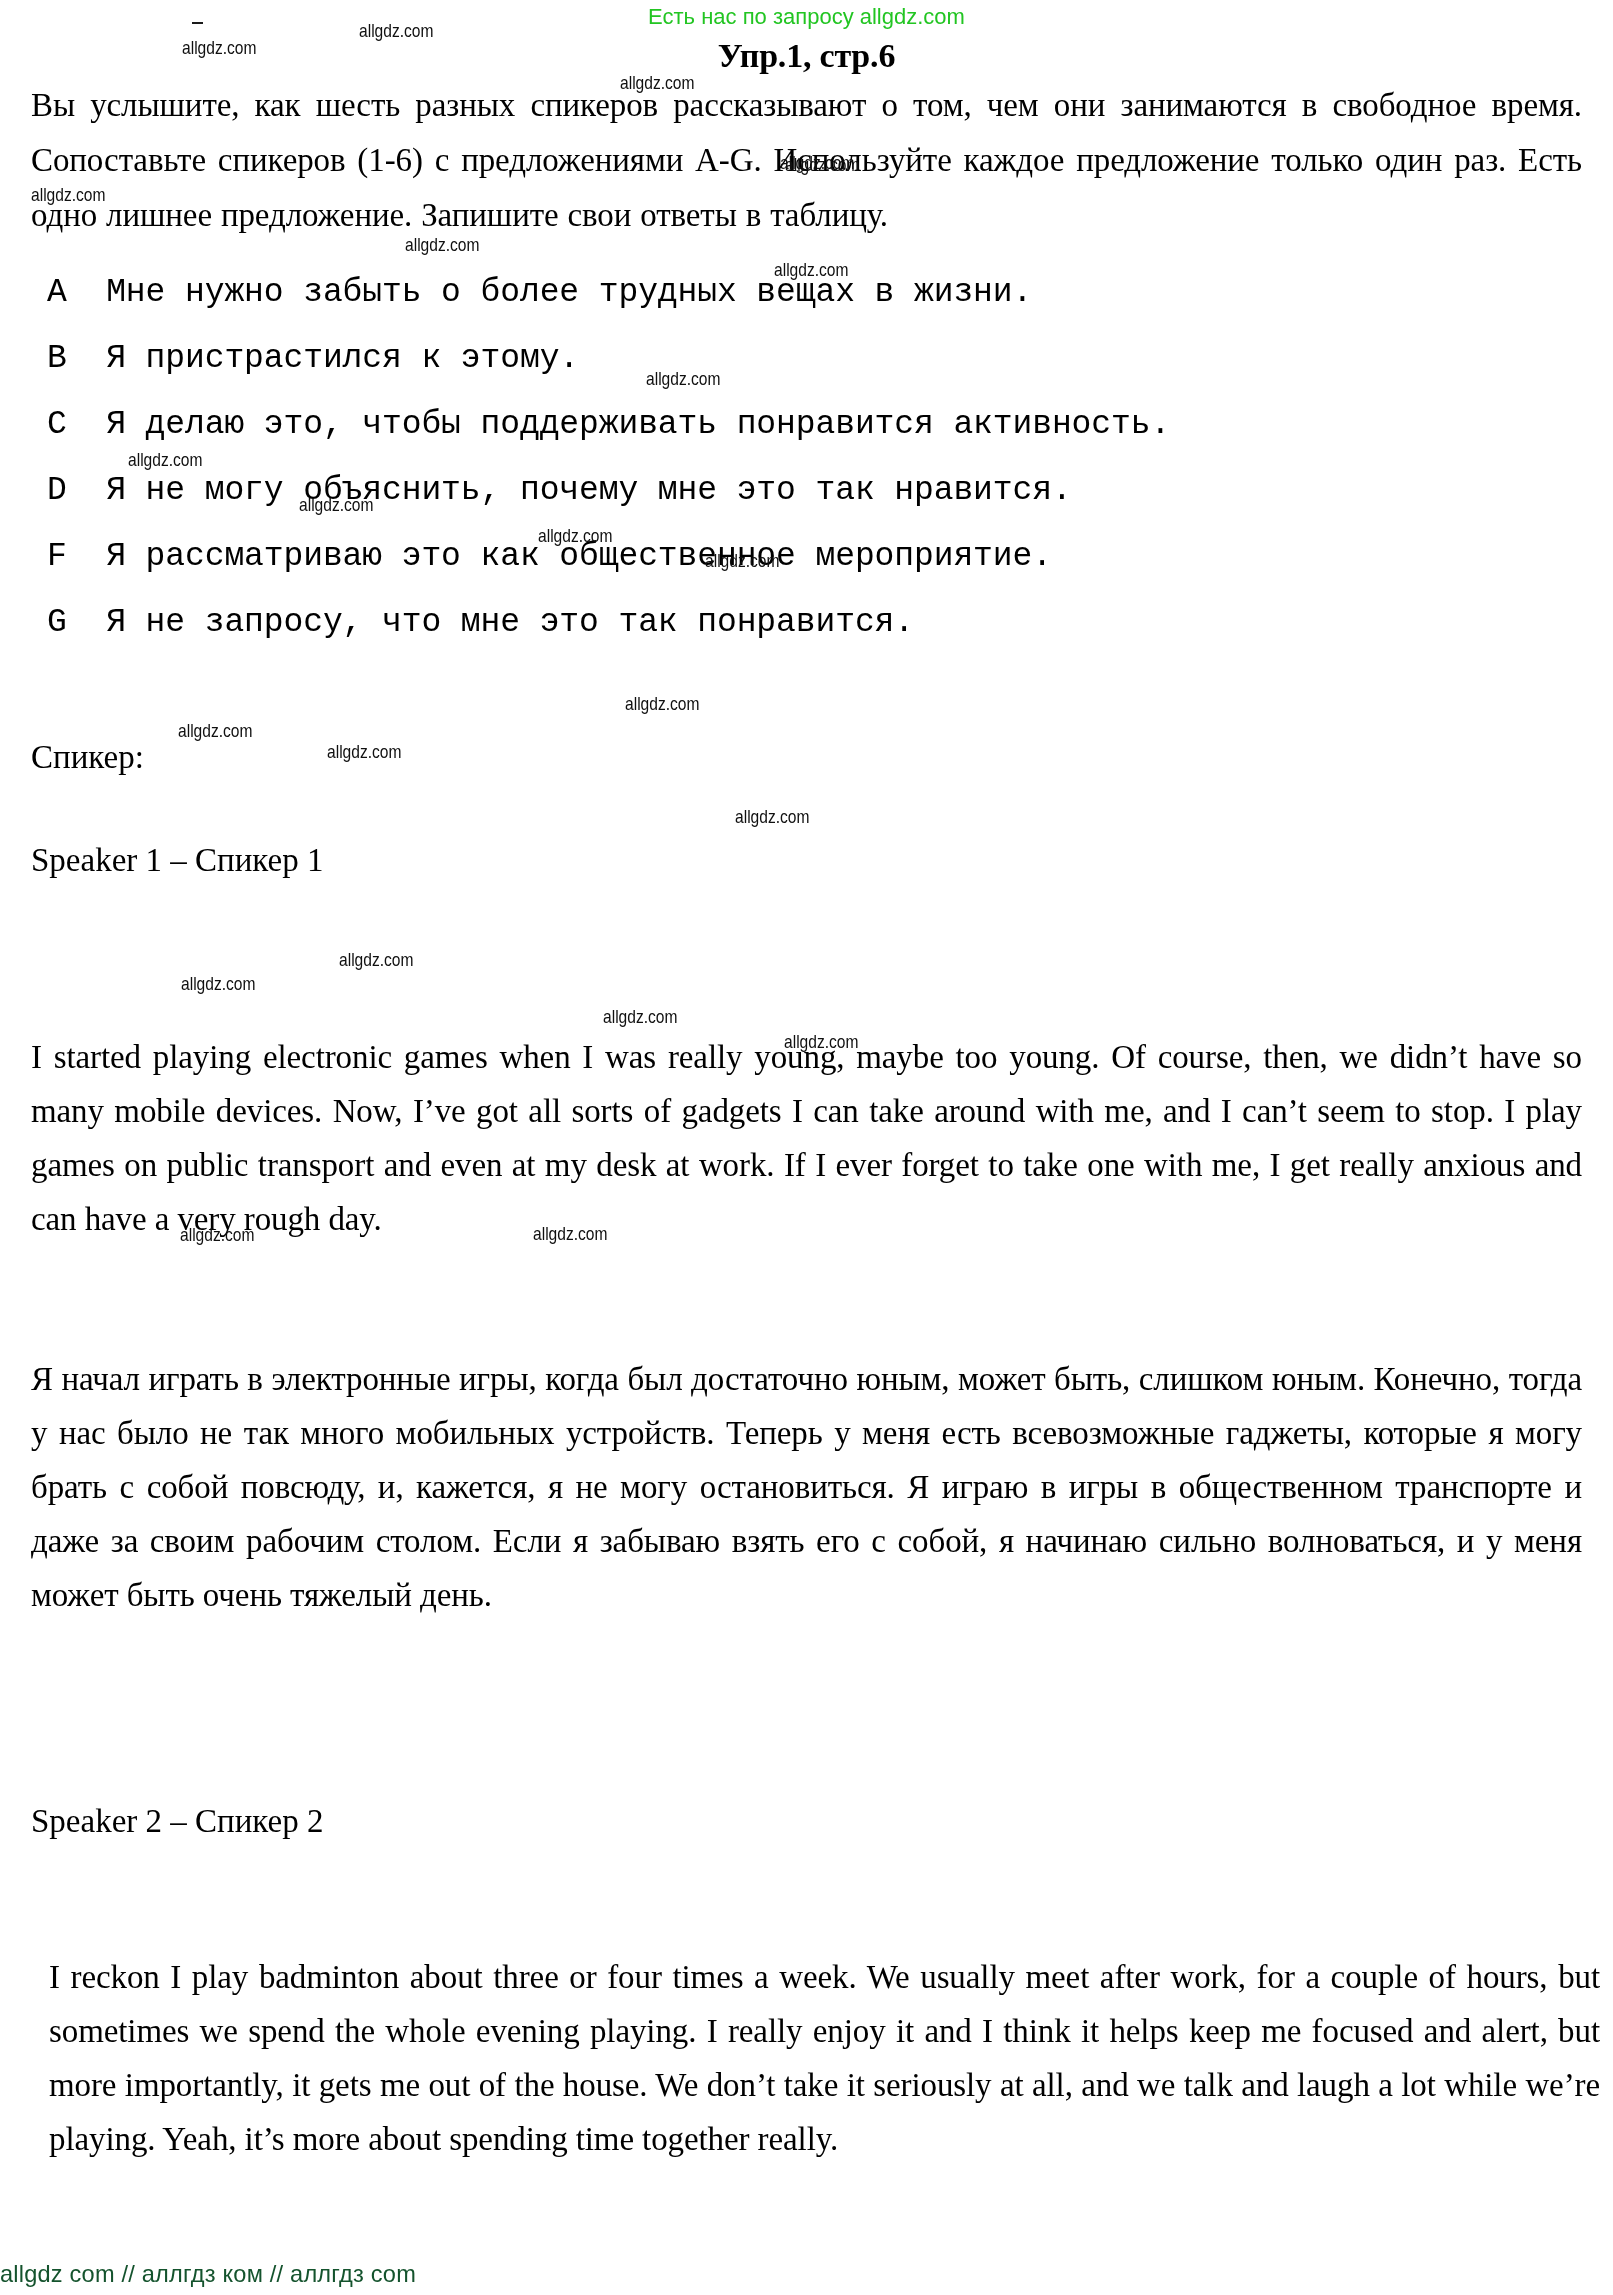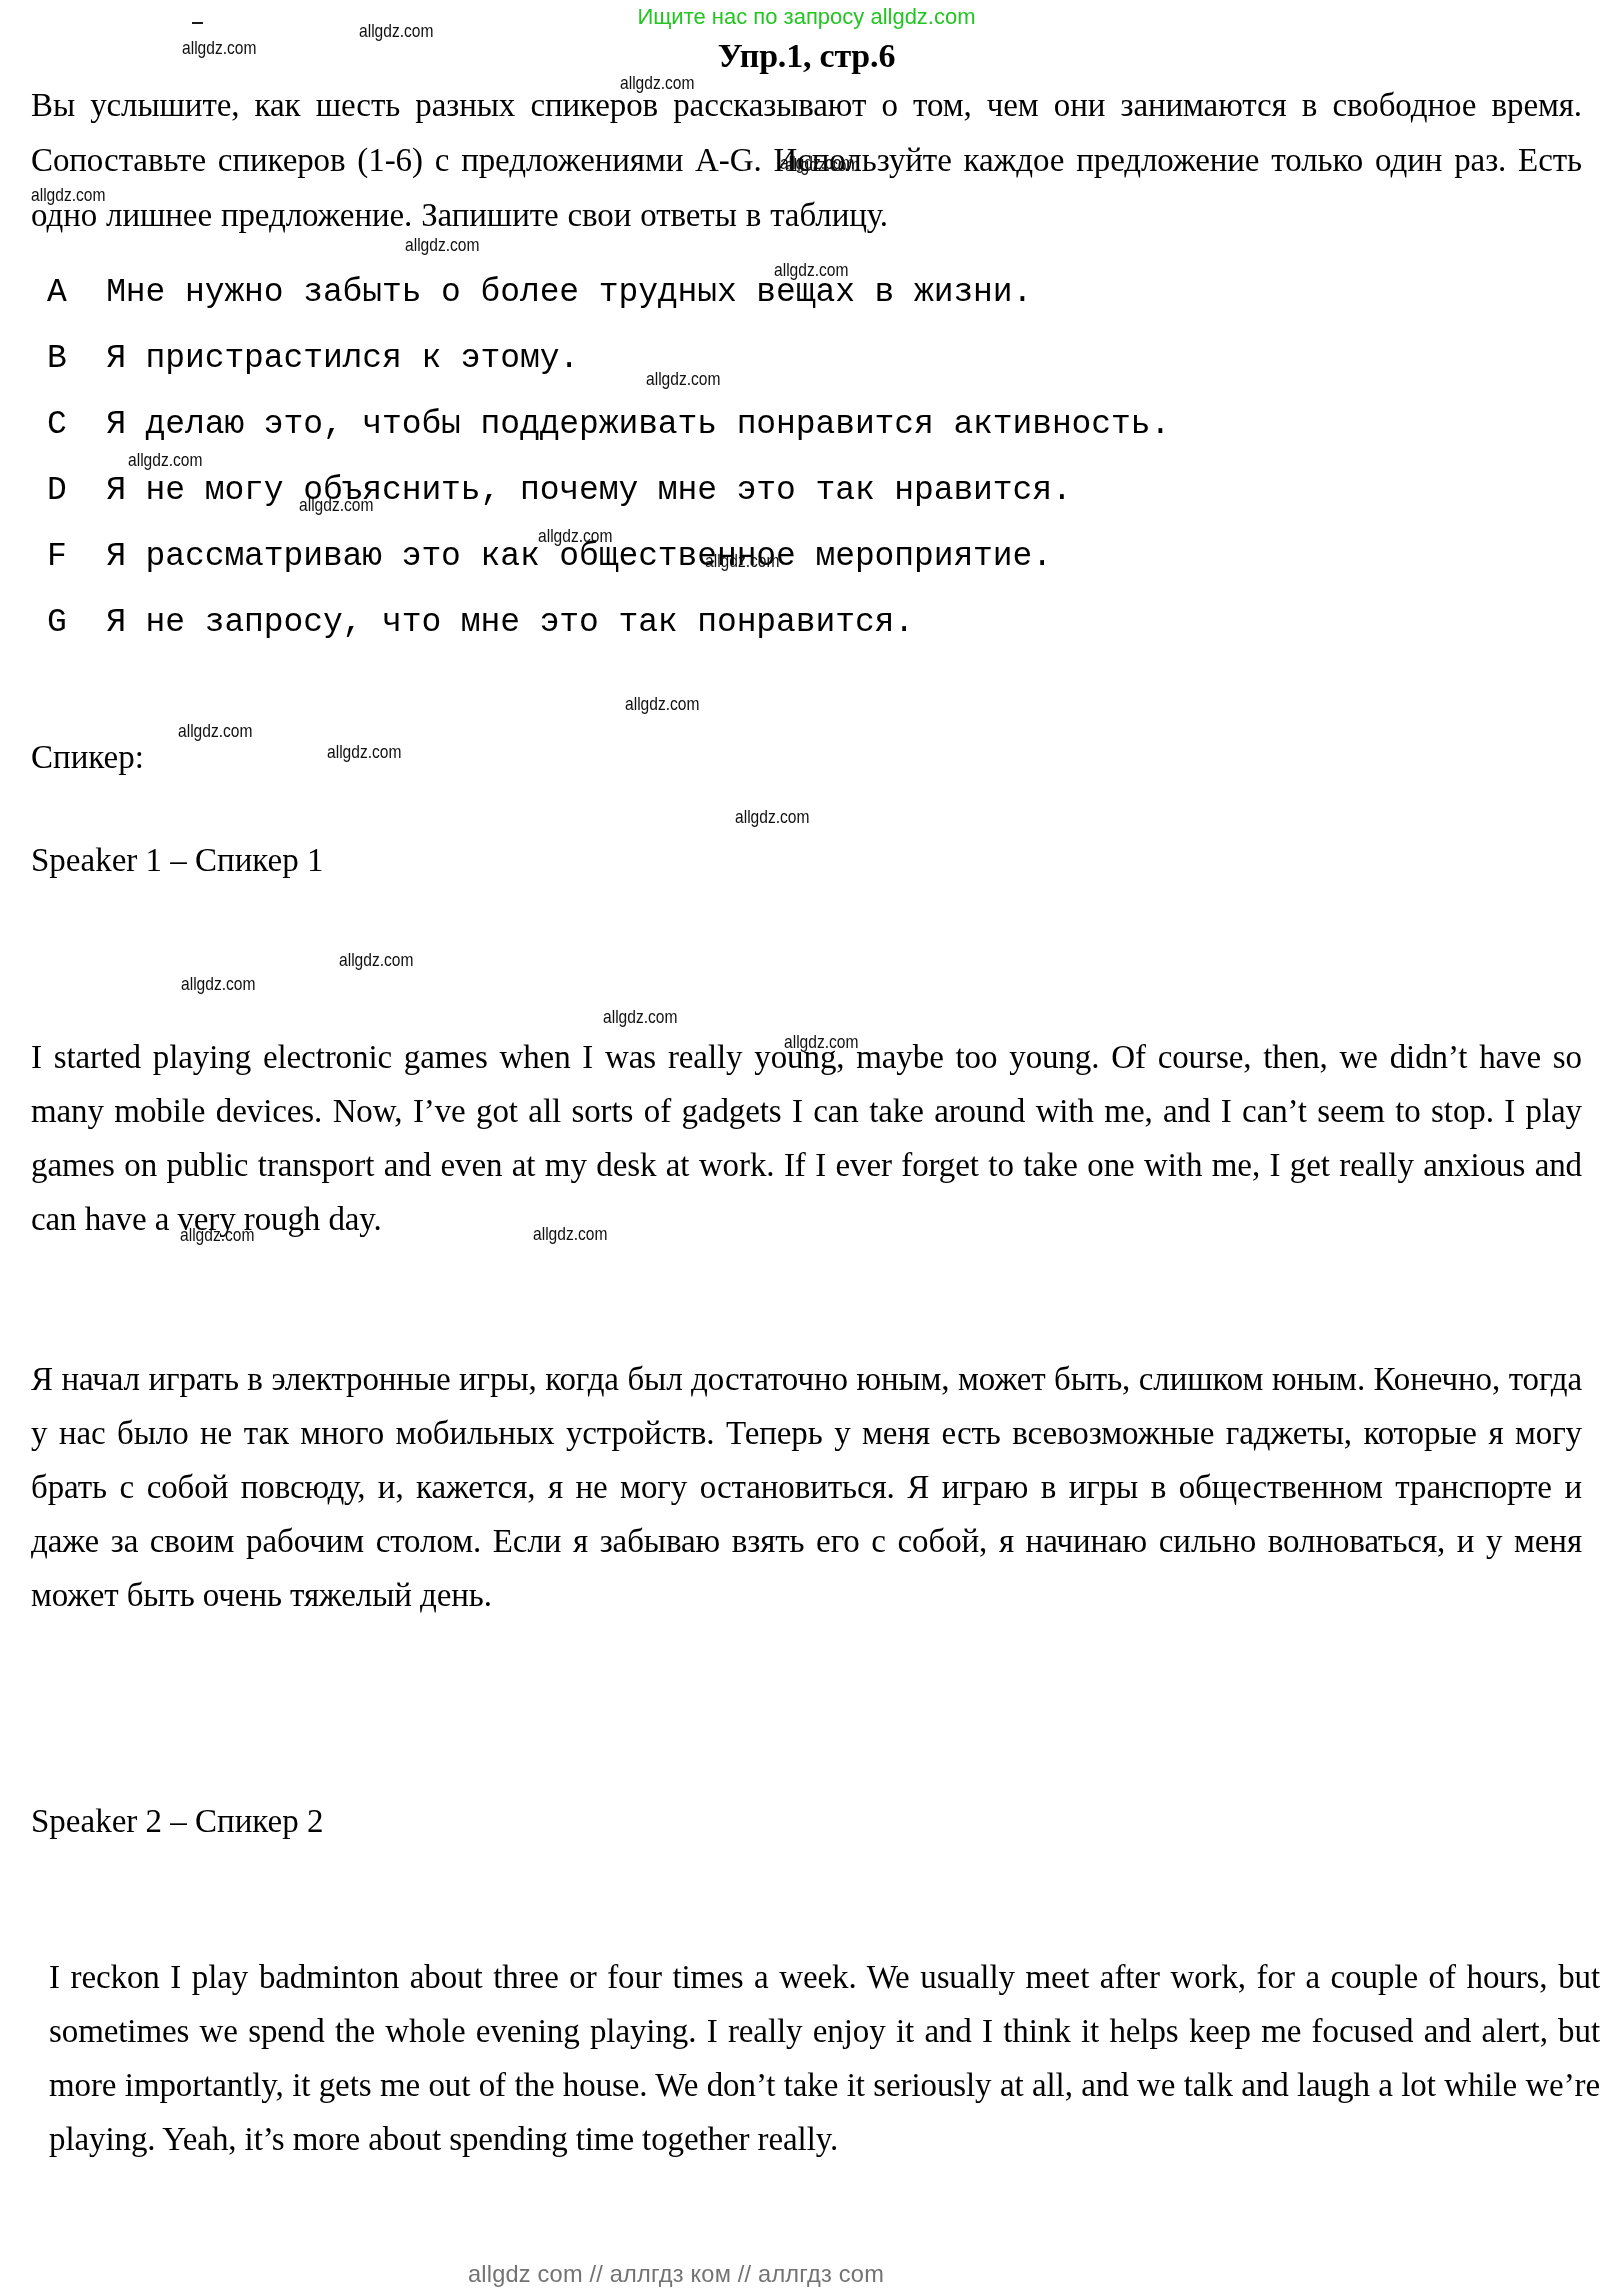--- a/index.html
+++ b/index.html
@@ -127,35 +127,34 @@
     height: 2.4px;
     background: #1a1a1a;
   }
 
   
   .footer {
     position: absolute;
     left: 0;
     top: 2260px;
     width: 1352px;
-    text-align: center;
     font-family: "Liberation Sans", "DejaVu Sans", sans-serif;
     font-size: 23.6px;
     line-height: 28px;
-    color: #737373;
+    color: #14532d;
     white-space: nowrap;
     letter-spacing: 0.2px;
   }
 </style>
 </head>
 <body>
 
 <div id="page">
 
-  <div class="promo-banner">Ищите нас по запросу allgdz.com</div>
+  <div class="promo-banner">Есть нас по запросу allgdz.com</div>
 
   <div class="artifact-dash"></div>
 
   <div class="content">
 
     <h1 class="title">Упр.1, стр.6</h1>
 
     <p class="para">Вы услышите, как шесть разных спикеров рассказывают о том, чем они занимаются в свободное время. Сопоставьте спикеров (1-6) с предложениями A-G. Используйте каждое предложение только один раз. Есть одно лишнее предложение. Запишите свои ответы в таблицу.</p>
 
     <div class="optionlist">

